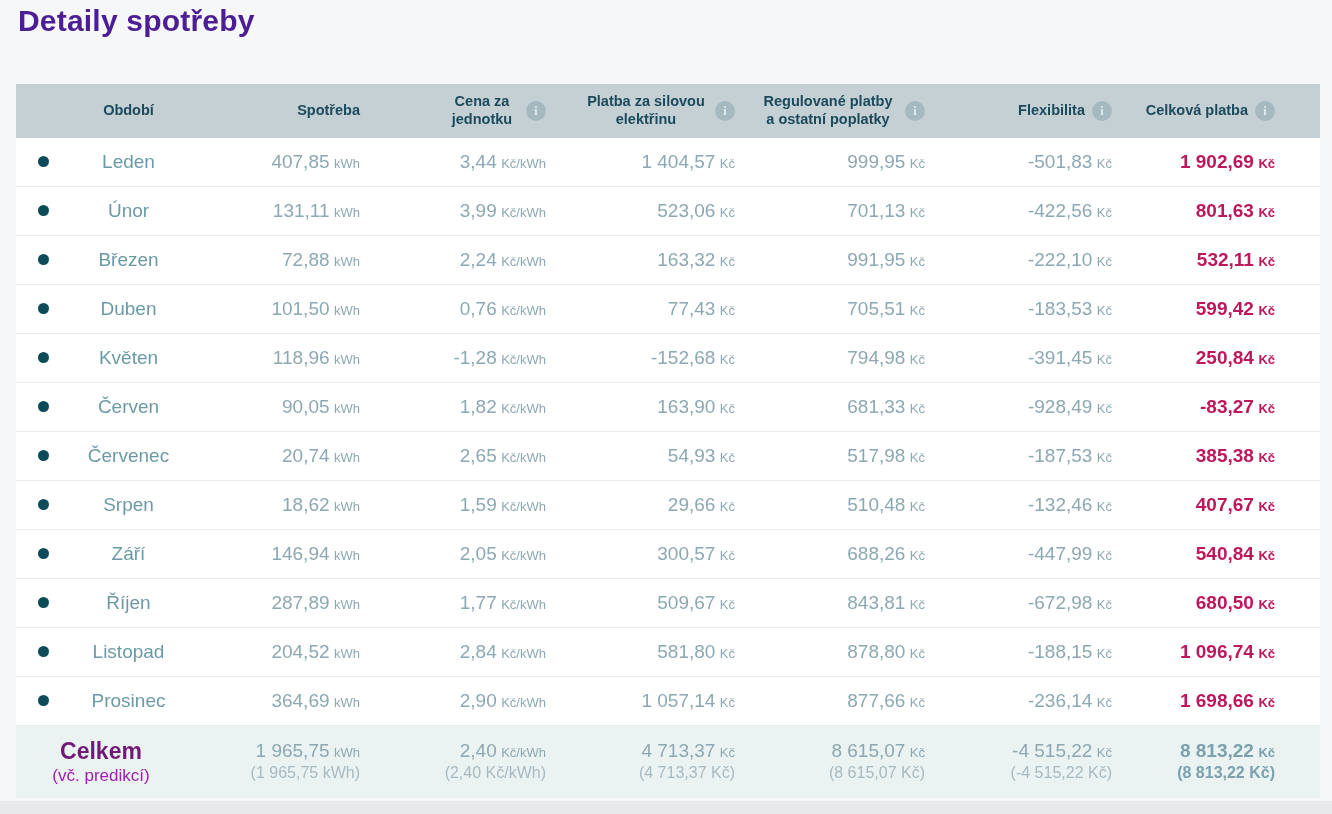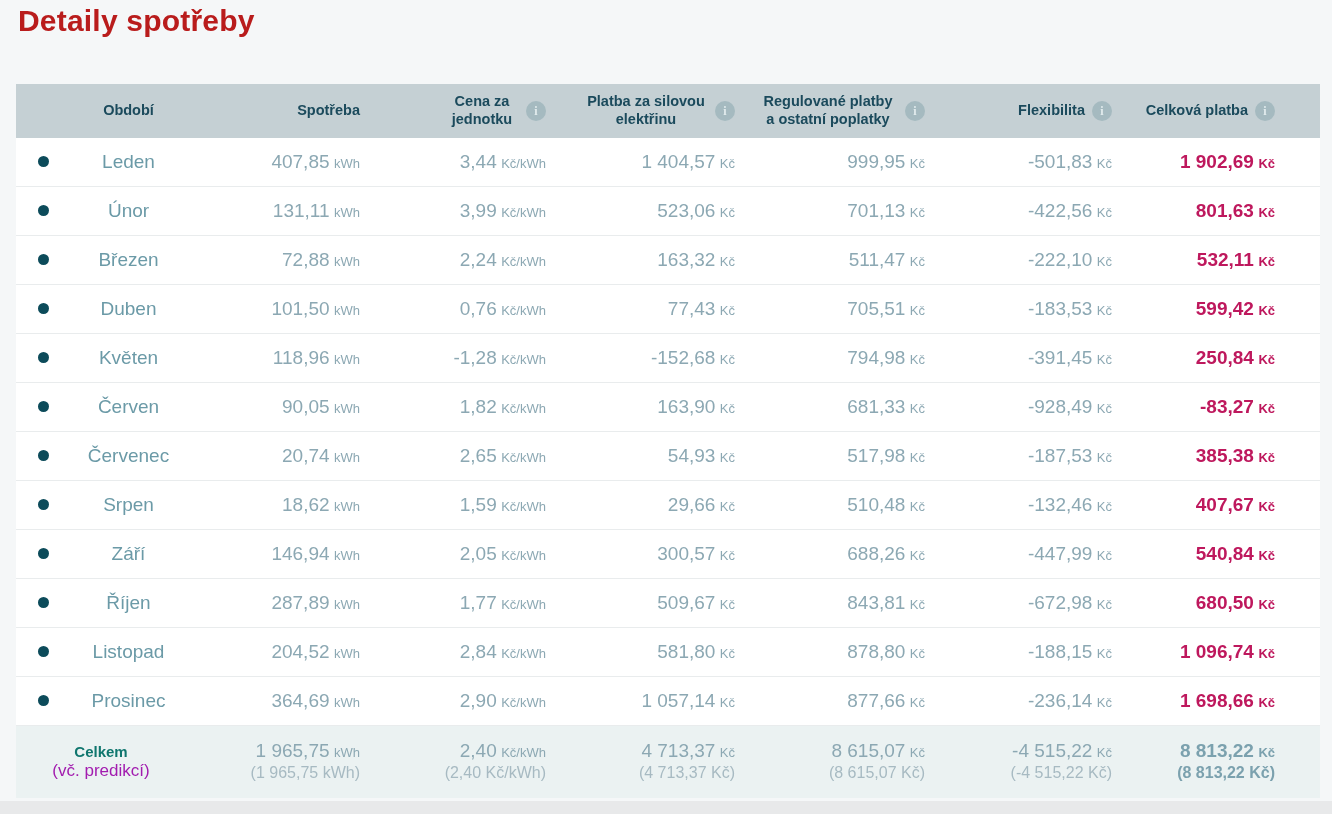--- a/index.html
+++ b/index.html
@@ -1,18 +1,18 @@
 <!DOCTYPE html>
 <html><head>
 <meta charset="utf-8">
 <style>
   html,body{margin:0;padding:0;width:1332px;height:814px;background:#f5f7f8;overflow:hidden;
     font-family:"Liberation Sans","DejaVu Sans",sans-serif;-webkit-font-smoothing:antialiased;}
   .page{position:relative;width:1332px;height:814px;}
-  .page-title{margin:0;padding:4px 0 0 18px;font-size:30px;font-weight:700;color:#b91c1c;letter-spacing:.2px;}
+  .page-title{margin:0;padding:4px 0 0 18px;font-size:30px;font-weight:700;color:#4c1d95;letter-spacing:.2px;}
   .table-wrap{margin:46px 12px 0 16px;}
   table{border-collapse:collapse;table-layout:fixed;width:1304px;}
   col.c1{width:55px}col.c2{width:115px}col.c3{width:174px}col.c4{width:186px}
   col.c5{width:189px}col.c6{width:190px}col.c7{width:187px}col.c8{width:208px}
   thead th{background:#c5d0d4;height:54px;padding:0;font-size:14.5px;font-weight:700;color:#1b4a5c;vertical-align:middle;}
   .th-inner{display:flex;align-items:center;gap:7px;line-height:1.22;}
   .th-inner.center{justify-content:center;text-align:center;}
   .th-inner.right{justify-content:flex-end;text-align:center;padding-right:0;}
   th.c-last .th-inner{padding-right:45px;}
   .th-label{display:inline-block;}
@@ -26,21 +26,21 @@
   td.c-bullet{text-align:center;}
   .bullet{display:inline-block;width:11px;height:11px;border-radius:50%;background:#0c4b5a;}
   td.c-month{text-align:center;}
   .month{font-size:19px;color:#6b9aa7;}
   td.c-num{text-align:right;white-space:nowrap;}
   td.c-num .val{font-size:19px;color:#8ca8b3;}
   td.c-num .unit{font-size:13px;color:#8ca8b3;}
   td.c-num.total .val,td.c-num.total .unit{font-weight:700;color:#be185d;}
   td.c-last{padding-right:45px;}
   tfoot td{background:#ebf2f2;height:72px;padding:0;vertical-align:middle;}
-  .foot-label-main{font-size:15px;font-weight:700;color:#0f766e;text-align:center;line-height:1.2;}
+  .foot-label-main{font-size:23px;font-weight:700;color:#701a75;text-align:center;line-height:1.2;}
   .foot-label-sub{font-size:17px;color:#a21caf;text-align:center;line-height:1.2;}
   tfoot td.c-num{text-align:right;white-space:nowrap;}
   .foot-main .val{font-size:18px;color:#9db3bc;}
   .foot-main .unit{font-size:13px;color:#9db3bc;}
   .foot-sub{font-size:16px;color:#a7bac2;line-height:1.35;}
   tfoot td.c-last .foot-main .val,tfoot td.c-last .foot-main .unit,
   tfoot td.c-last .foot-sub{font-weight:700;color:#7ba1ae;}
   .bottom-strip{position:absolute;left:0;bottom:0;width:1332px;height:13px;background:#e8e9ea;}
 </style>
 </head>
@@ -129,21 +129,21 @@
     <td class="c-num"><span class="val">-422,56</span> <span class="unit">Kč</span></td>
     <td class="c-num total c-last"><span class="val">801,63</span> <span class="unit">Kč</span></td>
   </tr>
 
   <tr class="data-row">
     <td class="c-bullet"><span class="bullet"></span></td>
     <td class="c-month"><span class="month">Březen</span></td>
     <td class="c-num"><span class="val">72,88</span> <span class="unit">kWh</span></td>
     <td class="c-num"><span class="val">2,24</span> <span class="unit">Kč/kWh</span></td>
     <td class="c-num"><span class="val">163,32</span> <span class="unit">Kč</span></td>
-    <td class="c-num"><span class="val">511,47</span> <span class="unit">Kč</span></td>
+    <td class="c-num"><span class="val">991,95</span> <span class="unit">Kč</span></td>
     <td class="c-num"><span class="val">-222,10</span> <span class="unit">Kč</span></td>
     <td class="c-num total c-last"><span class="val">532,11</span> <span class="unit">Kč</span></td>
   </tr>
 
   <tr class="data-row">
     <td class="c-bullet"><span class="bullet"></span></td>
     <td class="c-month"><span class="month">Duben</span></td>
     <td class="c-num"><span class="val">101,50</span> <span class="unit">kWh</span></td>
     <td class="c-num"><span class="val">0,76</span> <span class="unit">Kč/kWh</span></td>
     <td class="c-num"><span class="val">77,43</span> <span class="unit">Kč</span></td>

